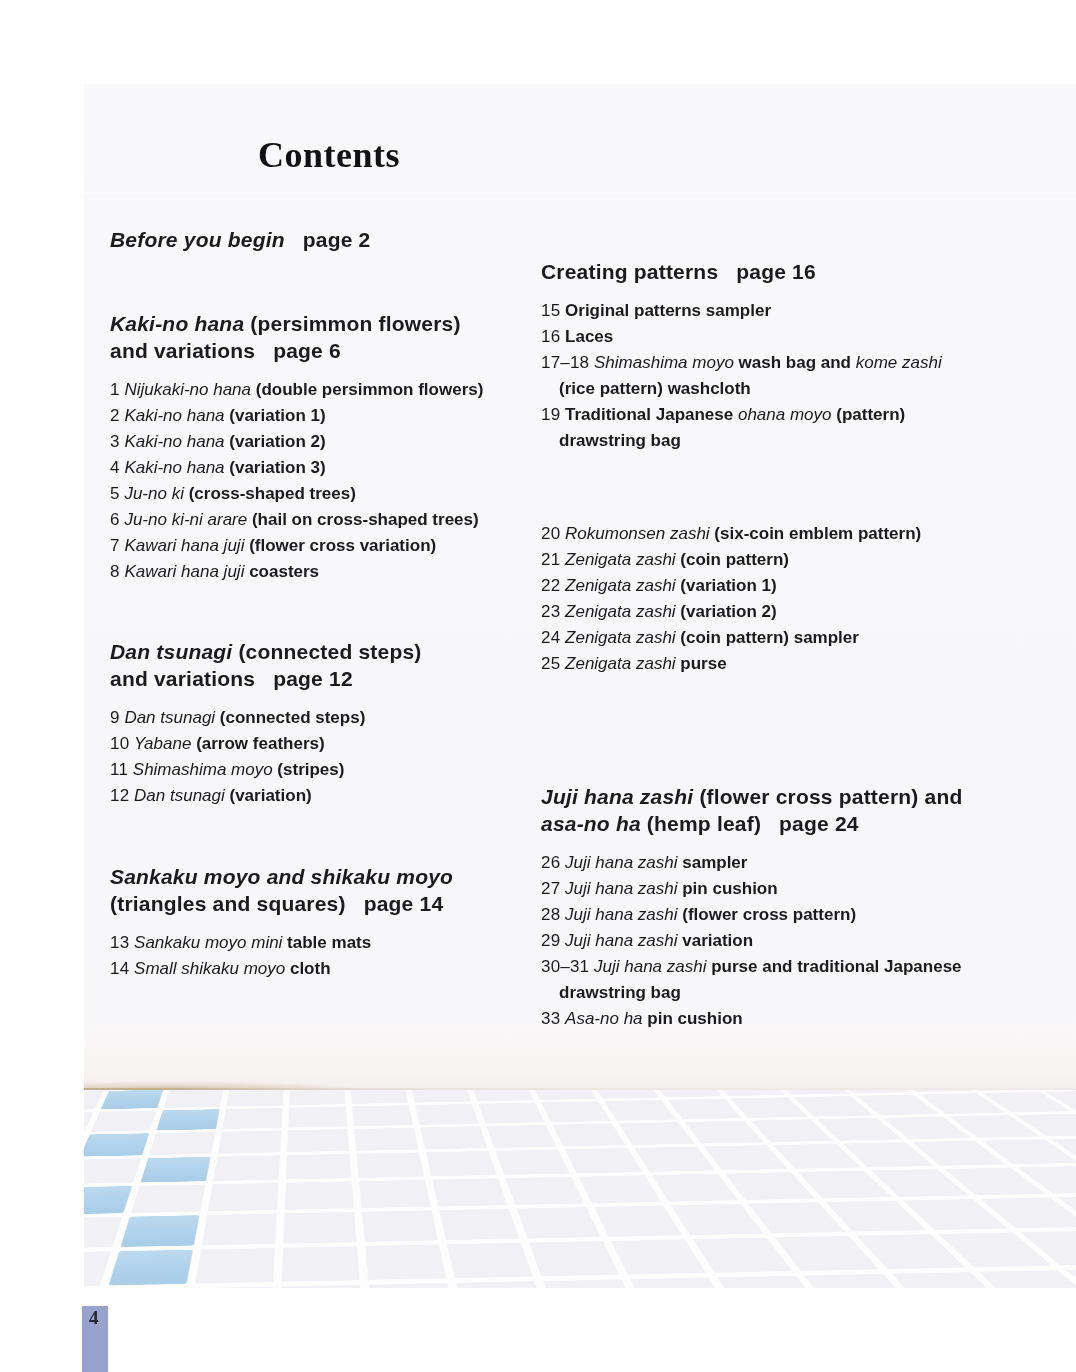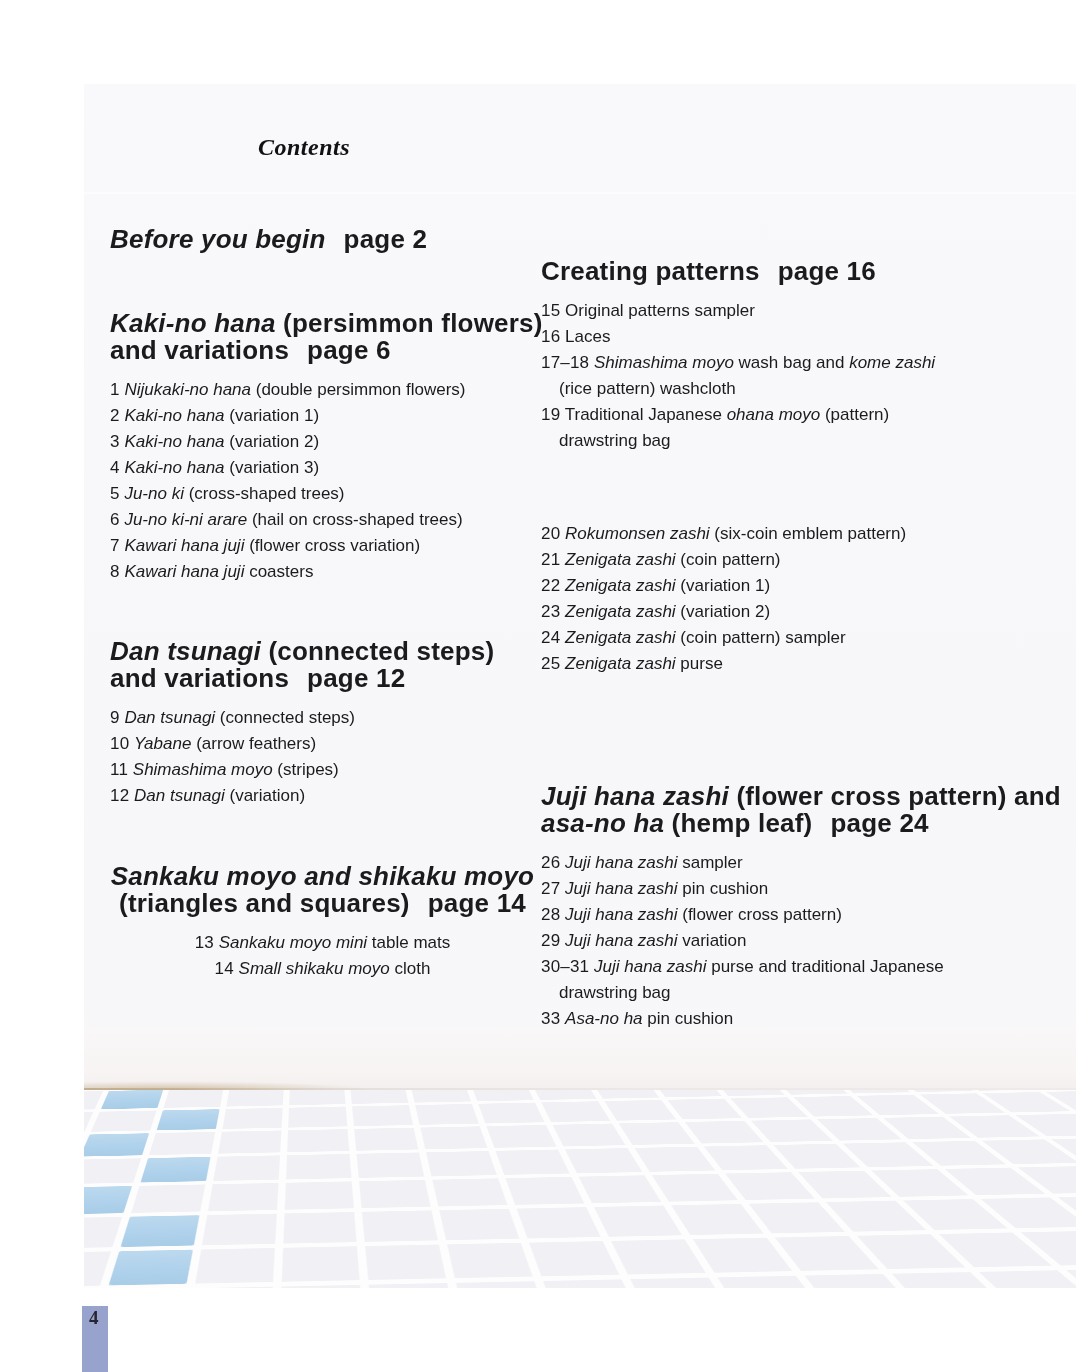--- a/index.html
+++ b/index.html
@@ -29,44 +29,44 @@
     overflow:hidden;
   }
   .fold-line{
     position:absolute;left:0;top:108px;width:100%;height:2px;
     background:rgba(255,255,255,.55);
   }
   
   .title{
     position:absolute;left:174px;top:50px;
     font-family:"Liberation Serif",serif;
-    font-style:italic;font-weight:700;
-    font-size:24px;letter-spacing:.5px;color:#121214;text-align:right;
+    font-weight:700;
+    font-size:36px;letter-spacing:.5px;color:#121214;text-align:right;
   }
   
   section.toc-section{position:absolute;}
   section.left{left:26px;width:425px;}
   section.right{left:457px;width:500px;margin-top:32px;}
   #sec-before{top:142px;}
   #sec-kaki{top:226px;}
   #sec-dan{top:554px;}
-  #sec-sankaku{top:779px;text-align:center;}
+  #sec-sankaku{top:779px;}
   #sec-creating{top:142px;}
   #sec-zenigata{top:392px;}
   #sec-juji{top:667px;}
-  .heading{font-size:26px;line-height:27px;font-weight:700;letter-spacing:.2px;}
+  .heading{font-size:21px;line-height:27px;font-weight:700;letter-spacing:.2px;}
   .hline{white-space:nowrap;}
   .items{margin-top:13px;font-size:17px;line-height:26px;}
   .iline{white-space:nowrap;}
   .iline.cont{padding-left:18px;}
   .num{font-weight:400;letter-spacing:.2px;}
   .seg-bi{font-weight:700;font-style:italic;}
   .seg-b{font-weight:700;}
   .seg-i{font-style:italic;}
-  .seg-r{font-style:normal;font-weight:400;}
+  .seg-r{font-style:normal;font-weight:700;}
   .gap{margin-left:18px;}
   
   .photo{
     position:absolute;left:0;top:944px;width:992px;height:260px;
     overflow:hidden;
   }
   .wall{
     position:absolute;left:0;top:0;width:100%;height:62px;
     background:linear-gradient(180deg,#f9f7f8 0%,#f7f4f3 70%,#f2efee 100%);
   }

